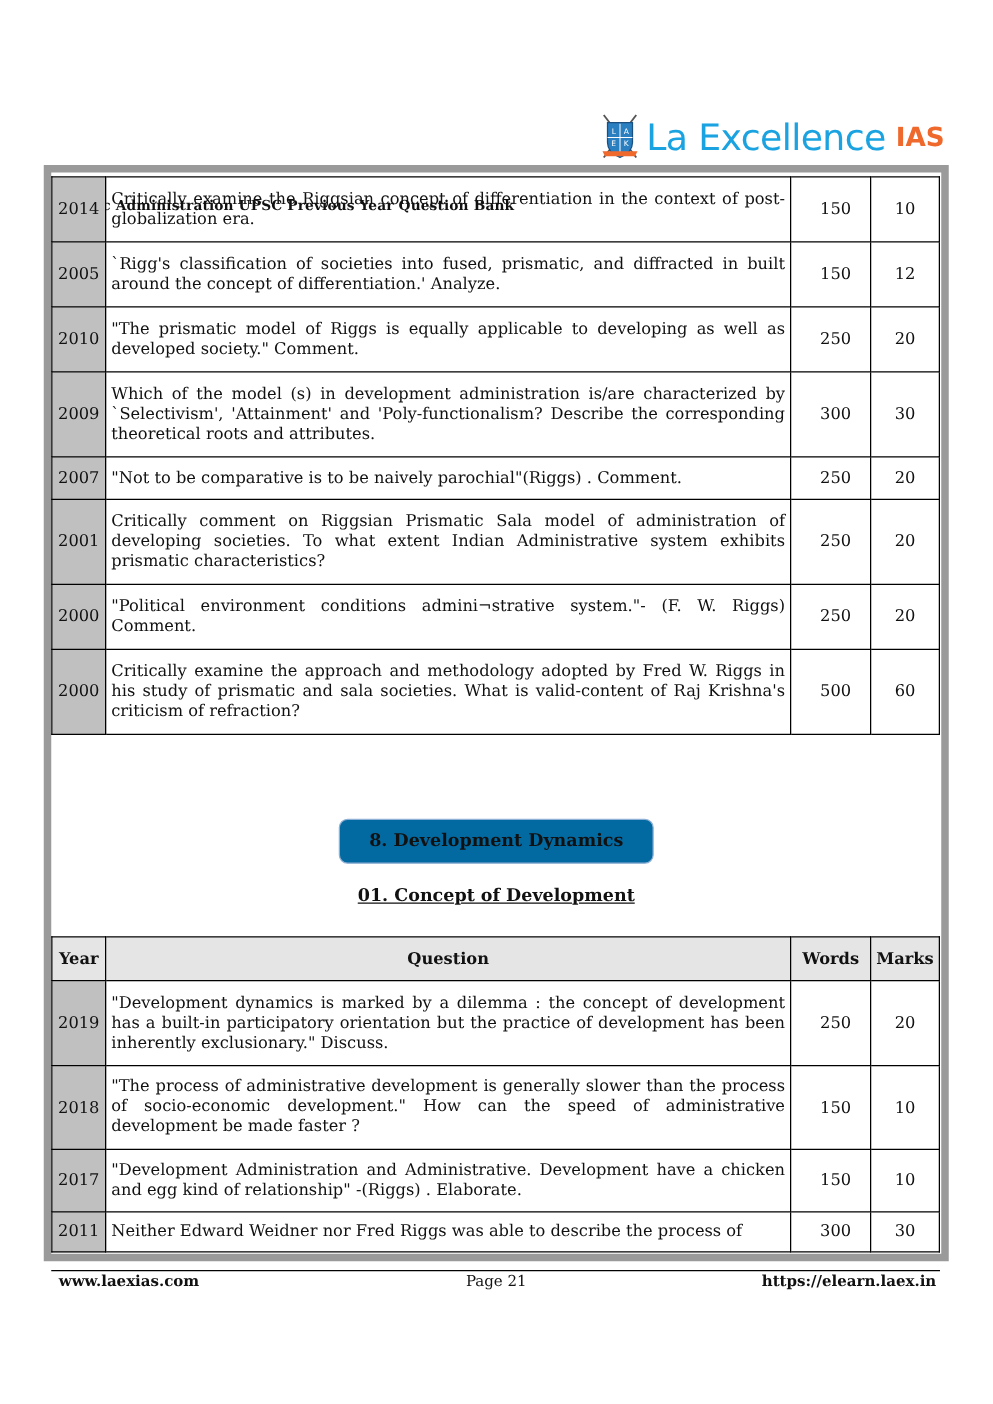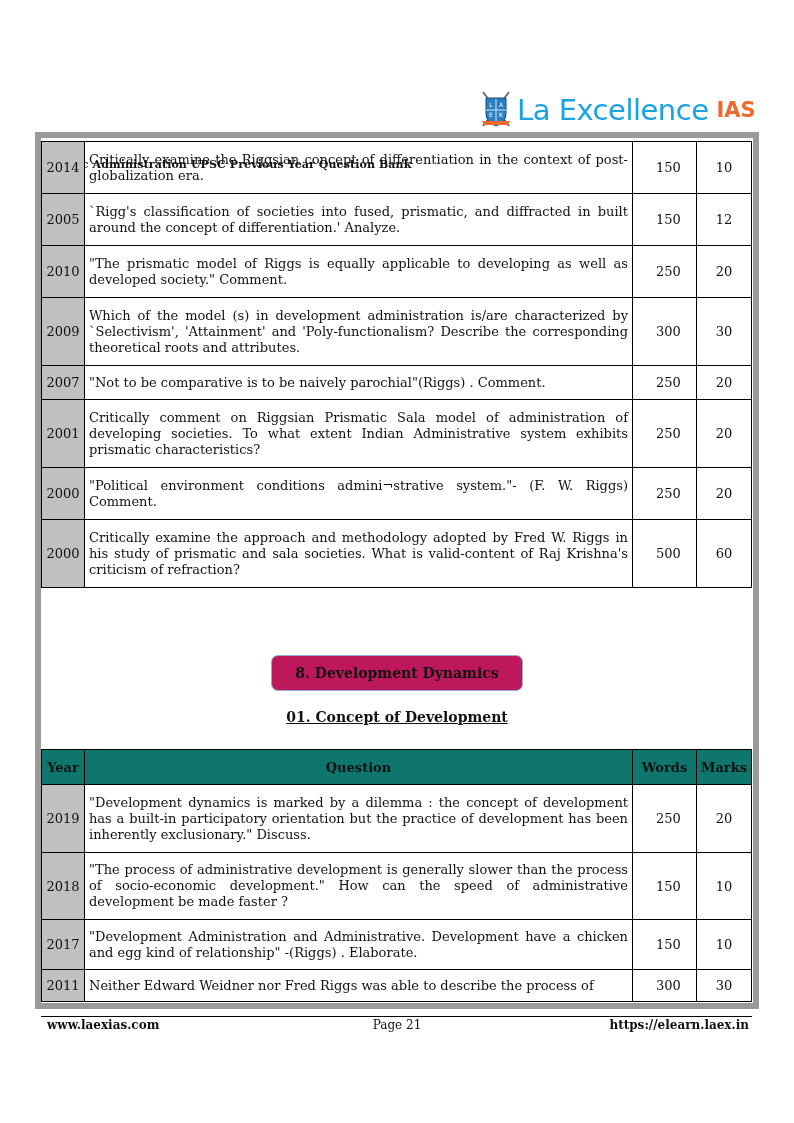--- a/index.html
+++ b/index.html
@@ -18,27 +18,27 @@
            border-left: 6px solid #9a9a9a; border-right: 6px solid #9a9a9a; border-top: 6px solid #9a9a9a; border-bottom: 6px solid #9a9a9a;
            box-sizing: border-box; }
 
   table.q { position: absolute; border-collapse: collapse; left: 41px; width: 711px; font-size: 13px;
             font-family: "DejaVu Serif", serif; }
   table.q td, table.q th { border: 1px solid #000; padding: 2px 4px; vertical-align: middle; }
   table.q td.year { background: #c0c0c0; width: 38px; text-align: center; padding: 0 2px; }
   table.q td.question { text-align: justify; line-height: 16px; padding: 3px 4px; }
   table.q td.words { width: 47px; text-align: center; padding-left: 12px; }
   table.q td.marks { width: 46px; text-align: center; }
-  table.q th { background: #0f766e; font-weight: bold; font-size: 13px; height: 30px; }
+  table.q th { background: #e5e5e5; font-weight: bold; font-size: 13px; height: 30px; }
 
   #table1 { top: 141px; }
   #table2 { top: 749px; }
 
   .section-box { position: absolute; left: 271px; top: 655px; width: 250px; height: 34px;
-                 background: #be185d; border: 1.5px solid #8fb0d6; border-radius: 7px;
+                 background: #0369a1; border: 1.5px solid #8fb0d6; border-radius: 7px;
                  display: flex; align-items: center; justify-content: center;
                  font-weight: bold; font-size: 14px; }
   .subsection { position: absolute; left: 0; width: 794px; top: 709px; text-align: center;
                 font-weight: bold; font-size: 14px; }
   .subsection span { text-decoration: underline; margin-top: 23px; }
 
   .footer-line { position: absolute; left: 41px; top: 1016px; width: 711px; height: 1px; background: #000; }
   .footer { position: absolute; top: 1018px; font-size: 12px; font-family: "DejaVu Serif", serif; }
   .footer.left { left: 47px; font-weight: bold; }
   .footer.center { left: 0; width: 794px; text-align: center; }

